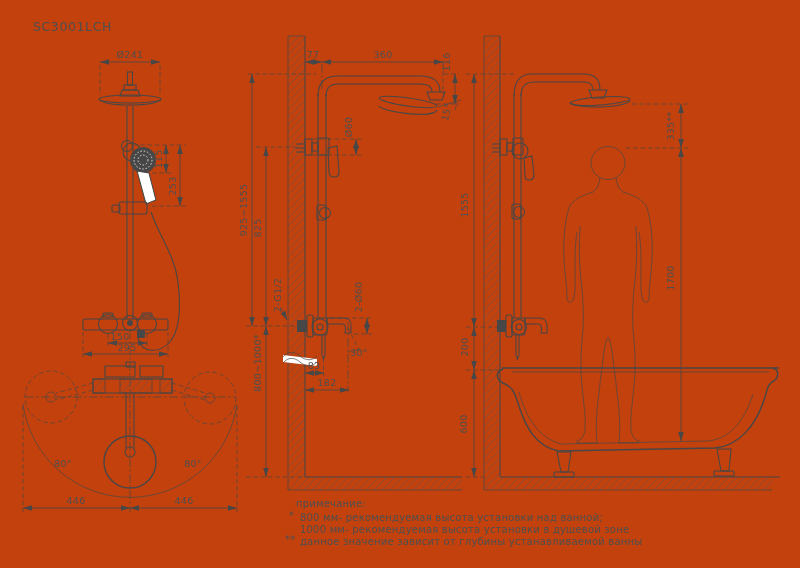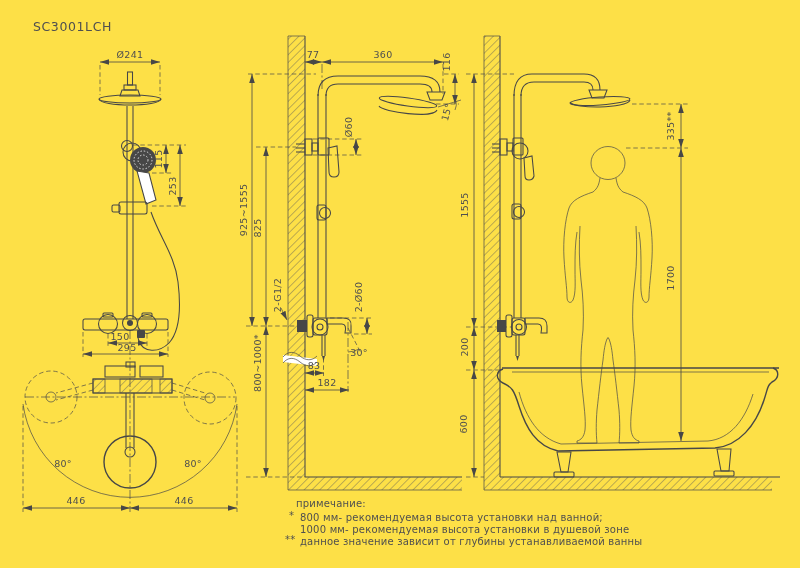--- a/index.html
+++ b/index.html
@@ -1,16 +1,16 @@
 <!DOCTYPE html>
 <html><head>
 <meta charset="utf-8">
 <style>
   html,body{margin:0;padding:0;background:#fff;}
-  .canvas{position:relative;width:800px;height:568px;background:#fde047;overflow:hidden;}
+  .canvas{position:relative;width:800px;height:568px;background:#c2410c;overflow:hidden;}
   svg{display:block;}
   svg text{font-family:"DejaVu Sans","Liberation Sans",sans-serif;fill:#4f4f4f;}
   .t-title{font-size:12.5px;letter-spacing:.6px;}
   .t-dim{font-size:9.5px;letter-spacing:.3px;}
   .t-note{font-size:10px;letter-spacing:.2px;}
   .ln{stroke:#474747;fill:none;stroke-width:1.05;}
   .thin{stroke:#474747;fill:none;stroke-width:.7;}
   .thick{stroke:#474747;fill:none;stroke-width:1.4;}
   .dash{stroke:#474747;fill:none;stroke-width:.7;stroke-dasharray:4.5 2.8;}
   .dashdot{stroke:#474747;fill:none;stroke-width:.7;stroke-dasharray:9 2.5 2 2.5;}

